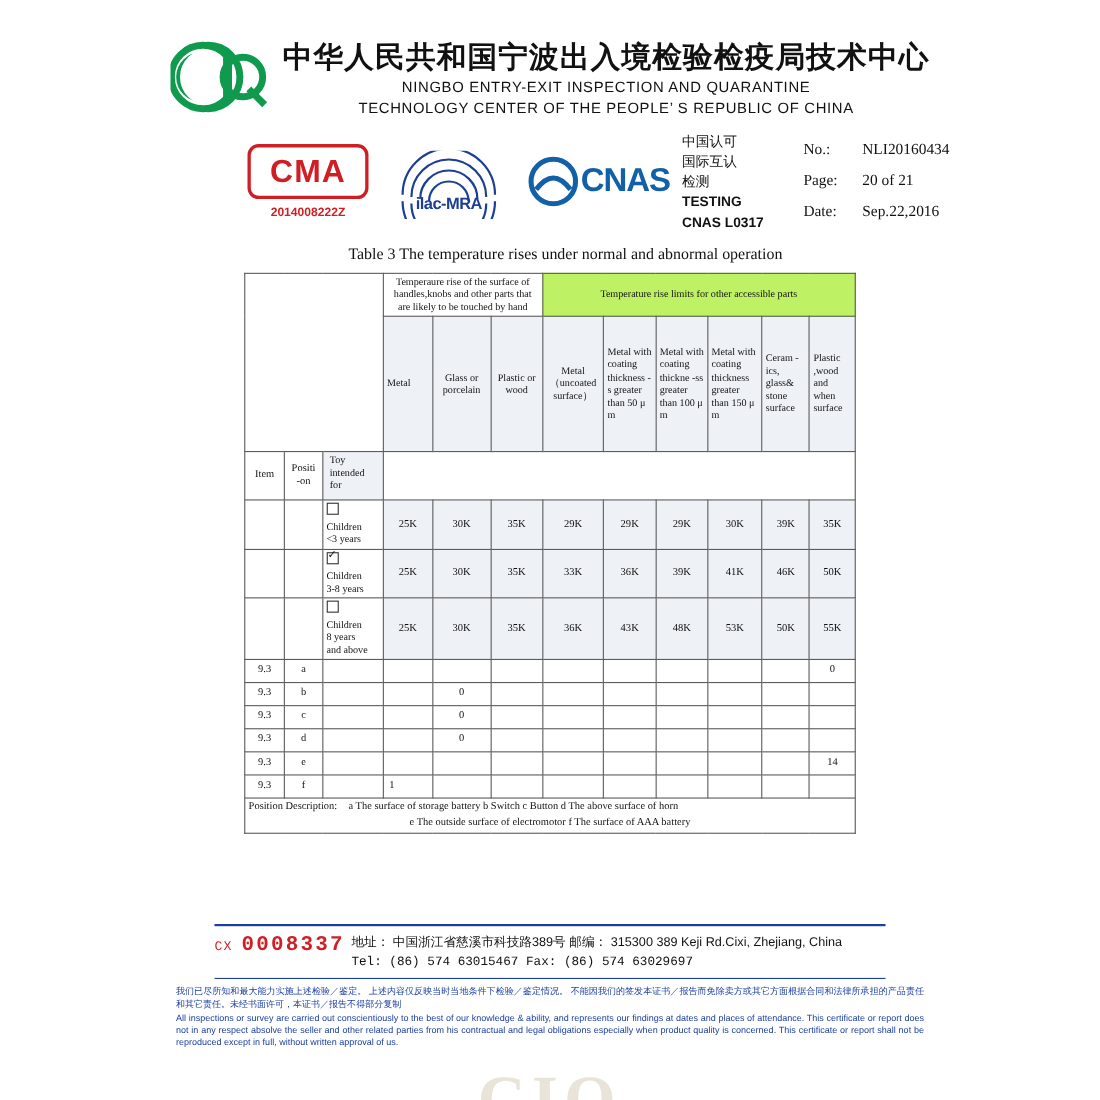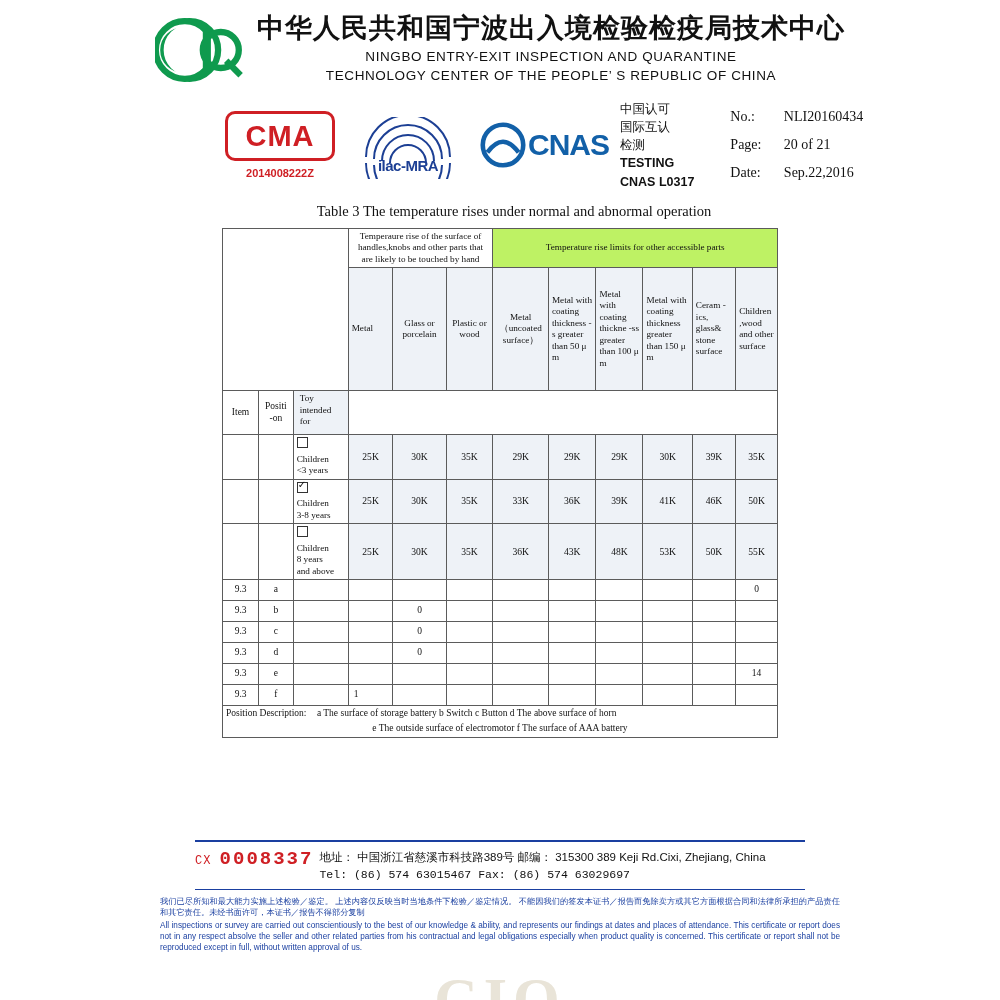--- a/index.html
+++ b/index.html
@@ -8,22 +8,22 @@
     background:#fff;
     font-family:"Liberation Serif", serif;
     color:#111;
     position:relative;
     overflow:hidden;
   }
   .page{position:absolute;inset:0;}
 
   
   .header{
-    display:flex;align-items:center;justify-content:center;
-    padding-top:10px;
+    display:flex;align-items:flex-end;justify-content:center;
+    padding-top:30px;
   }
   .ciq-logo{width:92px;height:72px;position:relative;margin-right:10px;margin-top:4px;}
   .ciq-logo svg{width:100%;height:100%;}
   .header-text{text-align:center;}
   .h-cn{
     font-family:"Liberation Serif", serif;
     font-size:27px;font-weight:bold;letter-spacing:1px;color:#111;
     line-height:1.15;
   }
   .h-en1,.h-en2{
@@ -234,21 +234,21 @@
 
         <tr>
           <td class="col-hdr leftal">Metal</td>
           <td class="col-hdr">Glass or porcelain</td>
           <td class="col-hdr">Plastic or wood</td>
           <td class="col-hdr">Metal（uncoated surface）</td>
           <td class="col-hdr leftal">Metal with coating thickness -s greater than 50 μ m</td>
           <td class="col-hdr leftal">Metal with coating thickne -ss greater than 100 μ m</td>
           <td class="col-hdr leftal">Metal with coating thickness greater than 150 μ m</td>
           <td class="col-hdr leftal">Ceram -ics, glass&amp; stone surface</td>
-          <td class="col-hdr leftal">Children ,wood and other surface</td>
+          <td class="col-hdr leftal">Plastic ,wood and when surface</td>
         </tr>
 
         <tr style="height:44px;">
           <td class="item-col">Item</td>
           <td class="pos-col">
             <span>Positi</span><br>
             <span>-on</span>
           </td>
           <td class="col-hdr" style="height:auto;vertical-align:top;text-align:left;padding-left:6px;">
             <span>Toy</span><br>

